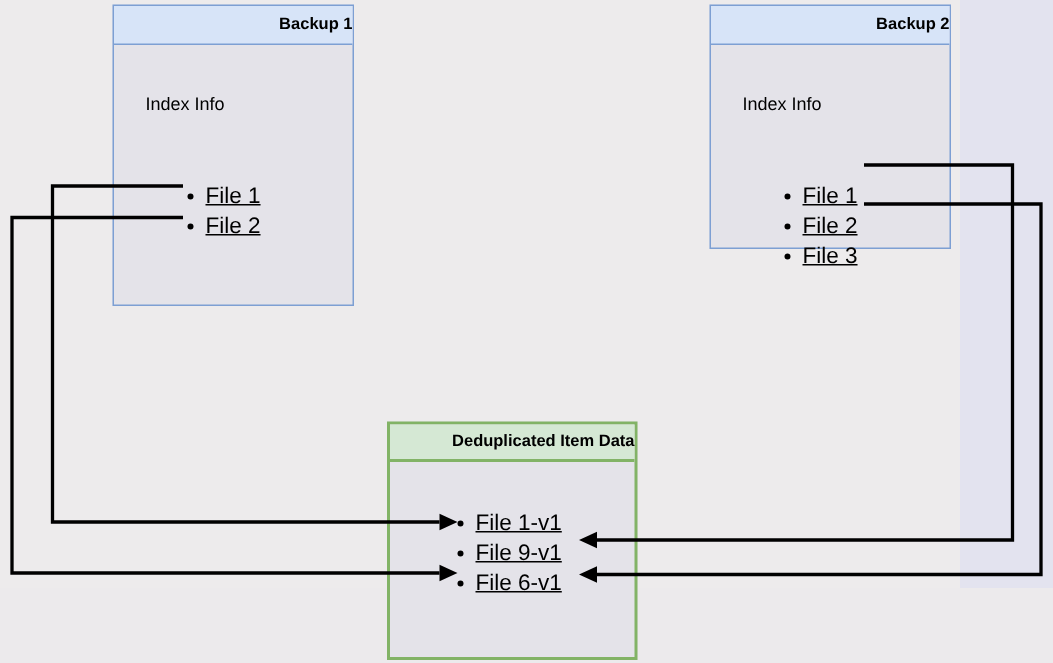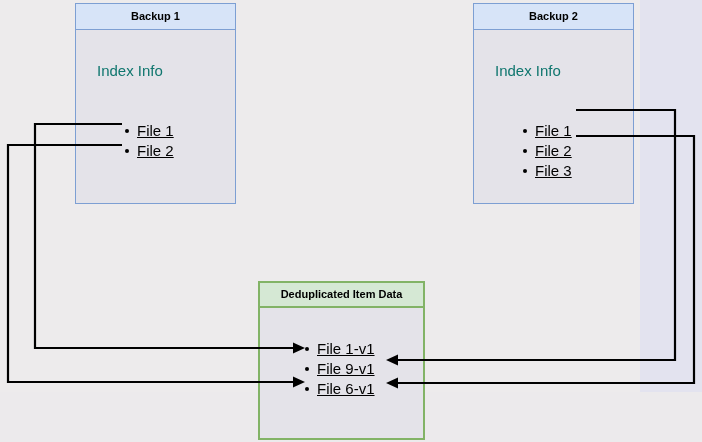--- a/index.html
+++ b/index.html
@@ -44,21 +44,21 @@
   }
   .box.blue {
     border: 1px solid #7d9fd3;
   }
   .box.green {
     border: 2px solid #82b366;
   }
   .box-header {
     box-sizing: border-box;
     width: 100%;
-    text-align: center;
+    text-align: right;
     font-weight: bold;
     font-size: 11px;
     color: #000;
     line-height: 1;
   }
   .box.blue > .box-header {
     background: #d7e4f8;
     border-bottom: 1px solid #7d9fd3;
     padding: 7px 0 7px 0;
   }
@@ -67,22 +67,22 @@
     border-bottom: 2px solid #82b366;
     padding: 6px 0 6px 0;
   }
   .box-body {
     position: relative;
     width: 100%;
   }
 
   .index-label {
     position: absolute;
-    font-size: 15px;
-    color: #0f766e;
+    font-size: 12px;
+    color: #000000;
     white-space: nowrap;
   }
 
   .file-list {
     position: absolute;
     margin: 0;
     padding: 0;
     list-style: none;
   }
   .file-list li {
@@ -135,21 +135,21 @@
     <div class="box-header">Backup 1</div>
     <div class="box-body">
       <div class="index-label" style="left:21px; top:32px;">Index Info</div>
       <ul class="file-list" style="left:47px; top:91px;">
         <li>File 1</li>
         <li>File 2</li>
       </ul>
     </div>
   </div>
 
-  <div class="box blue" style="left:473px; top:3px; width:161px; height:201px;">
+  <div class="box blue" style="left:473px; top:3px; width:161px; height:163px;">
     <div class="box-header">Backup 2</div>
     <div class="box-body">
       <div class="index-label" style="left:21px; top:32px;">Index Info</div>
       <ul class="file-list" style="left:47px; top:91px;">
         <li>File 1</li>
         <li>File 2</li>
         <li>File 3</li>
       </ul>
     </div>
   </div>

